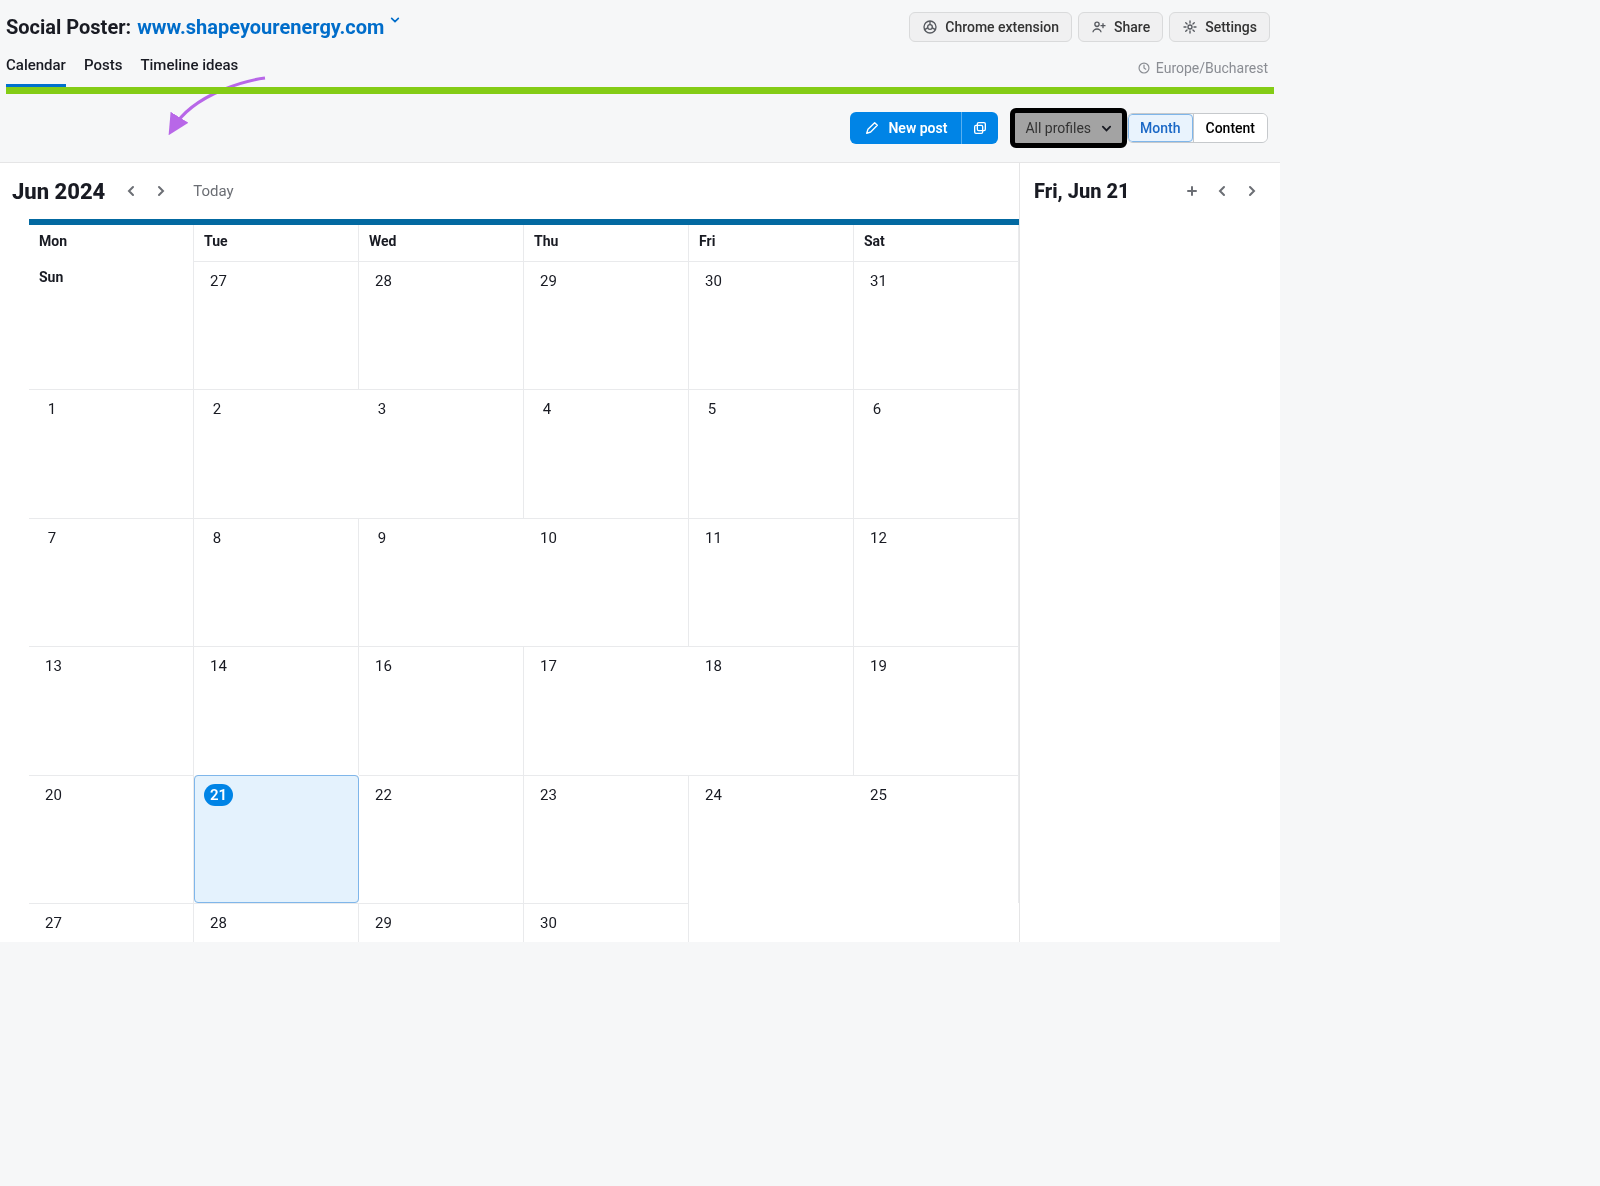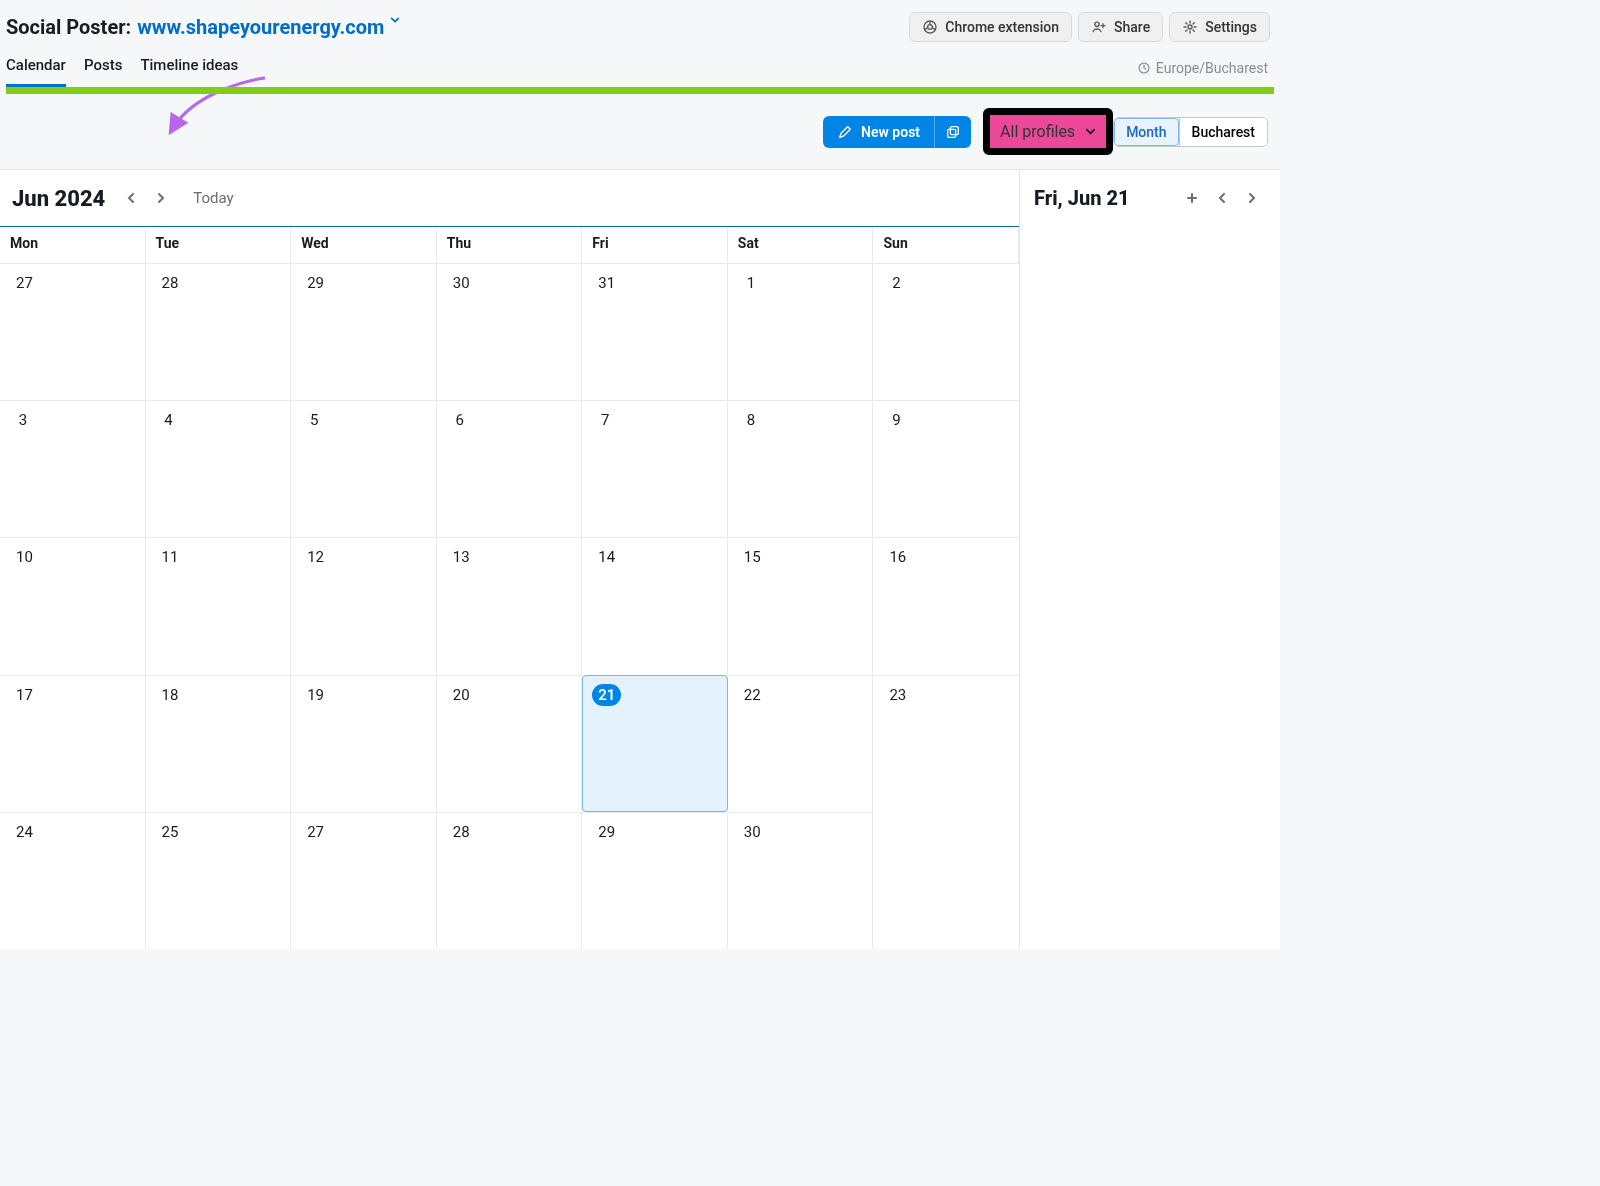--- a/index.html
+++ b/index.html
@@ -26,39 +26,39 @@
     .tz svg { width: 14px; height: 14px; }
 
     
     .toolbar { display: flex; align-items: center; justify-content: flex-end; padding: 14px 6px; }
     .toolbar-left { display: flex; align-items: center; gap: 12px; }
     .np-group { display: flex; }
     .np-btn { background: #0084e6; color: #fff; border: none; border-radius: 6px 0 0 6px; padding: 8px 14px; font-size: 14px; font-weight: 600; display: flex; align-items: center; gap: 8px; cursor: pointer; }
     .np-btn svg { width: 16px; height: 16px; }
     .np-secondary { background: #0084e6; border: none; border-left: 1px solid rgba(255,255,255,.35); border-radius: 0 6px 6px 0; padding: 8px 10px; display:flex; align-items:center; cursor:pointer; }
     .np-secondary svg { width: 16px; height: 16px; }
-    .profiles-btn { background: #ec4899; border: 7px solid #000000; color: #333; border-radius: 6px; padding: 7px 10px; font-size: 16px; display: flex; align-items: center; gap: 10px; cursor: pointer; }
+    .profiles-btn { background: #a3a3a3; border: 5px solid #000000; color: #333; border-radius: 6px; padding: 7px 10px; font-size: 14px; display: flex; align-items: center; gap: 10px; cursor: pointer; }
     .profiles-btn svg { width: 11px; height: 11px; }
 
     .view-toggle { display: flex; border: 1px solid #c6c9cc; border-radius: 6px; overflow: hidden; }
     .view-btn { background: #fff; border: none; padding: 6px 12px; font-size: 14px; font-weight: 500; cursor: pointer; }
     .view-btn.active { background: #e9f3fd; color: #1b68c6; outline: 1px solid #7fb6ea; outline-offset: -1px; border-radius: 4px; }
     .view-btn + .view-btn { border-left: 1px solid #c6c9cc; }
 
     
     .main { display: flex; background: #fff; border-top: 1px solid #e5e5e6; height: 780px; }
     .cal-wrap { flex: 1; border-right: 1px solid #e5e5e6; display:flex; flex-direction:column; }
     .cal-header { display: flex; align-items: center; gap: 12px; padding: 14px 12px; }
     .cal-title { font-size: 22px; font-weight: 800; }
     .nav-arrows { display: flex; gap: 2px; }
     .arrow-btn { width: 28px; height: 28px; background: transparent; border: none; display:flex; align-items:center; justify-content:center; cursor:pointer; color:#6b6e74; border-radius:4px; }
     .arrow-btn svg { width:12px; height:12px; }
     .today-btn { background: transparent; border: none; color: #6b6e74; font-size: 15px; cursor: pointer; padding: 4px 6px; }
 
-    .grid { flex:1; display: grid; grid-template-columns: repeat(7, 1fr); grid-template-rows: 36px repeat(5, 1fr); border-top: 1px solid #0369a1; }
+    .grid { flex:1; display: grid; grid-template-columns: repeat(6, 1fr); grid-template-rows: 36px repeat(5, 1fr); border-top: 6px solid #0369a1; margin-left: 29px; }
     .dow { font-size: 14px; font-weight: 700; padding: 8px 10px; border-right: 1px solid #e9eaec; }
     .dow:last-child { border-right: none; }
     .cell { border-right: 1px solid #e9eaec; border-top: 1px solid #e9eaec; padding: 8px 10px; font-size: 15px; color: #191b23; position: relative; cursor: pointer; }
     .cell:nth-child(7n) { border-right: none; }
     .cell.other-month { color: #191b23; }
     .cell.selected { background: #e4f2fd; outline: 1px solid #7fb6ea; outline-offset: -1px; border-radius: 4px; }
     .day-badge { display: inline-flex; align-items:center; justify-content:center; min-width: 26px; height: 22px; padding: 0 6px; border-radius: 12px; }
     .cell.selected .day-badge { background:#0084e6; color:#fff; font-weight:600; }
 
     
@@ -153,21 +153,21 @@
       </div>
       <button class="profiles-btn">
         <span>All profiles</span>
         <svg viewBox="0 0 12 12">
             <path d="M2 4l4 4 4-4" stroke="#191b23" stroke-width="2" fill="none" stroke-linecap="round"></path>
           </svg>
       </button>
     </div>
     <div class="view-toggle">
       <button class="view-btn active">Month</button>
-      <button class="view-btn">Bucharest</button>
+      <button class="view-btn">Content</button>
     </div>
   </div>
 </div>
 
 <div class="main">
   <div class="cal-wrap">
     <div class="cal-header">
       <div class="cal-title">Jun 2024</div>
       <div class="nav-arrows">
         <button class="arrow-btn">
@@ -205,21 +205,20 @@
         <div class="cell"><span class="day-badge">5</span></div>
         <div class="cell"><span class="day-badge">6</span></div>
         <div class="cell"><span class="day-badge">7</span></div>
         <div class="cell"><span class="day-badge">8</span></div>
         <div class="cell"><span class="day-badge">9</span></div>
         <div class="cell"><span class="day-badge">10</span></div>
         <div class="cell"><span class="day-badge">11</span></div>
         <div class="cell"><span class="day-badge">12</span></div>
         <div class="cell"><span class="day-badge">13</span></div>
         <div class="cell"><span class="day-badge">14</span></div>
-        <div class="cell"><span class="day-badge">15</span></div>
         <div class="cell"><span class="day-badge">16</span></div>
         <div class="cell"><span class="day-badge">17</span></div>
         <div class="cell"><span class="day-badge">18</span></div>
         <div class="cell"><span class="day-badge">19</span></div>
         <div class="cell"><span class="day-badge">20</span></div>
         <div class="cell selected"><span class="day-badge">21</span></div>
         <div class="cell"><span class="day-badge">22</span></div>
         <div class="cell"><span class="day-badge">23</span></div>
         <div class="cell"><span class="day-badge">24</span></div>
         <div class="cell"><span class="day-badge">25</span></div>

